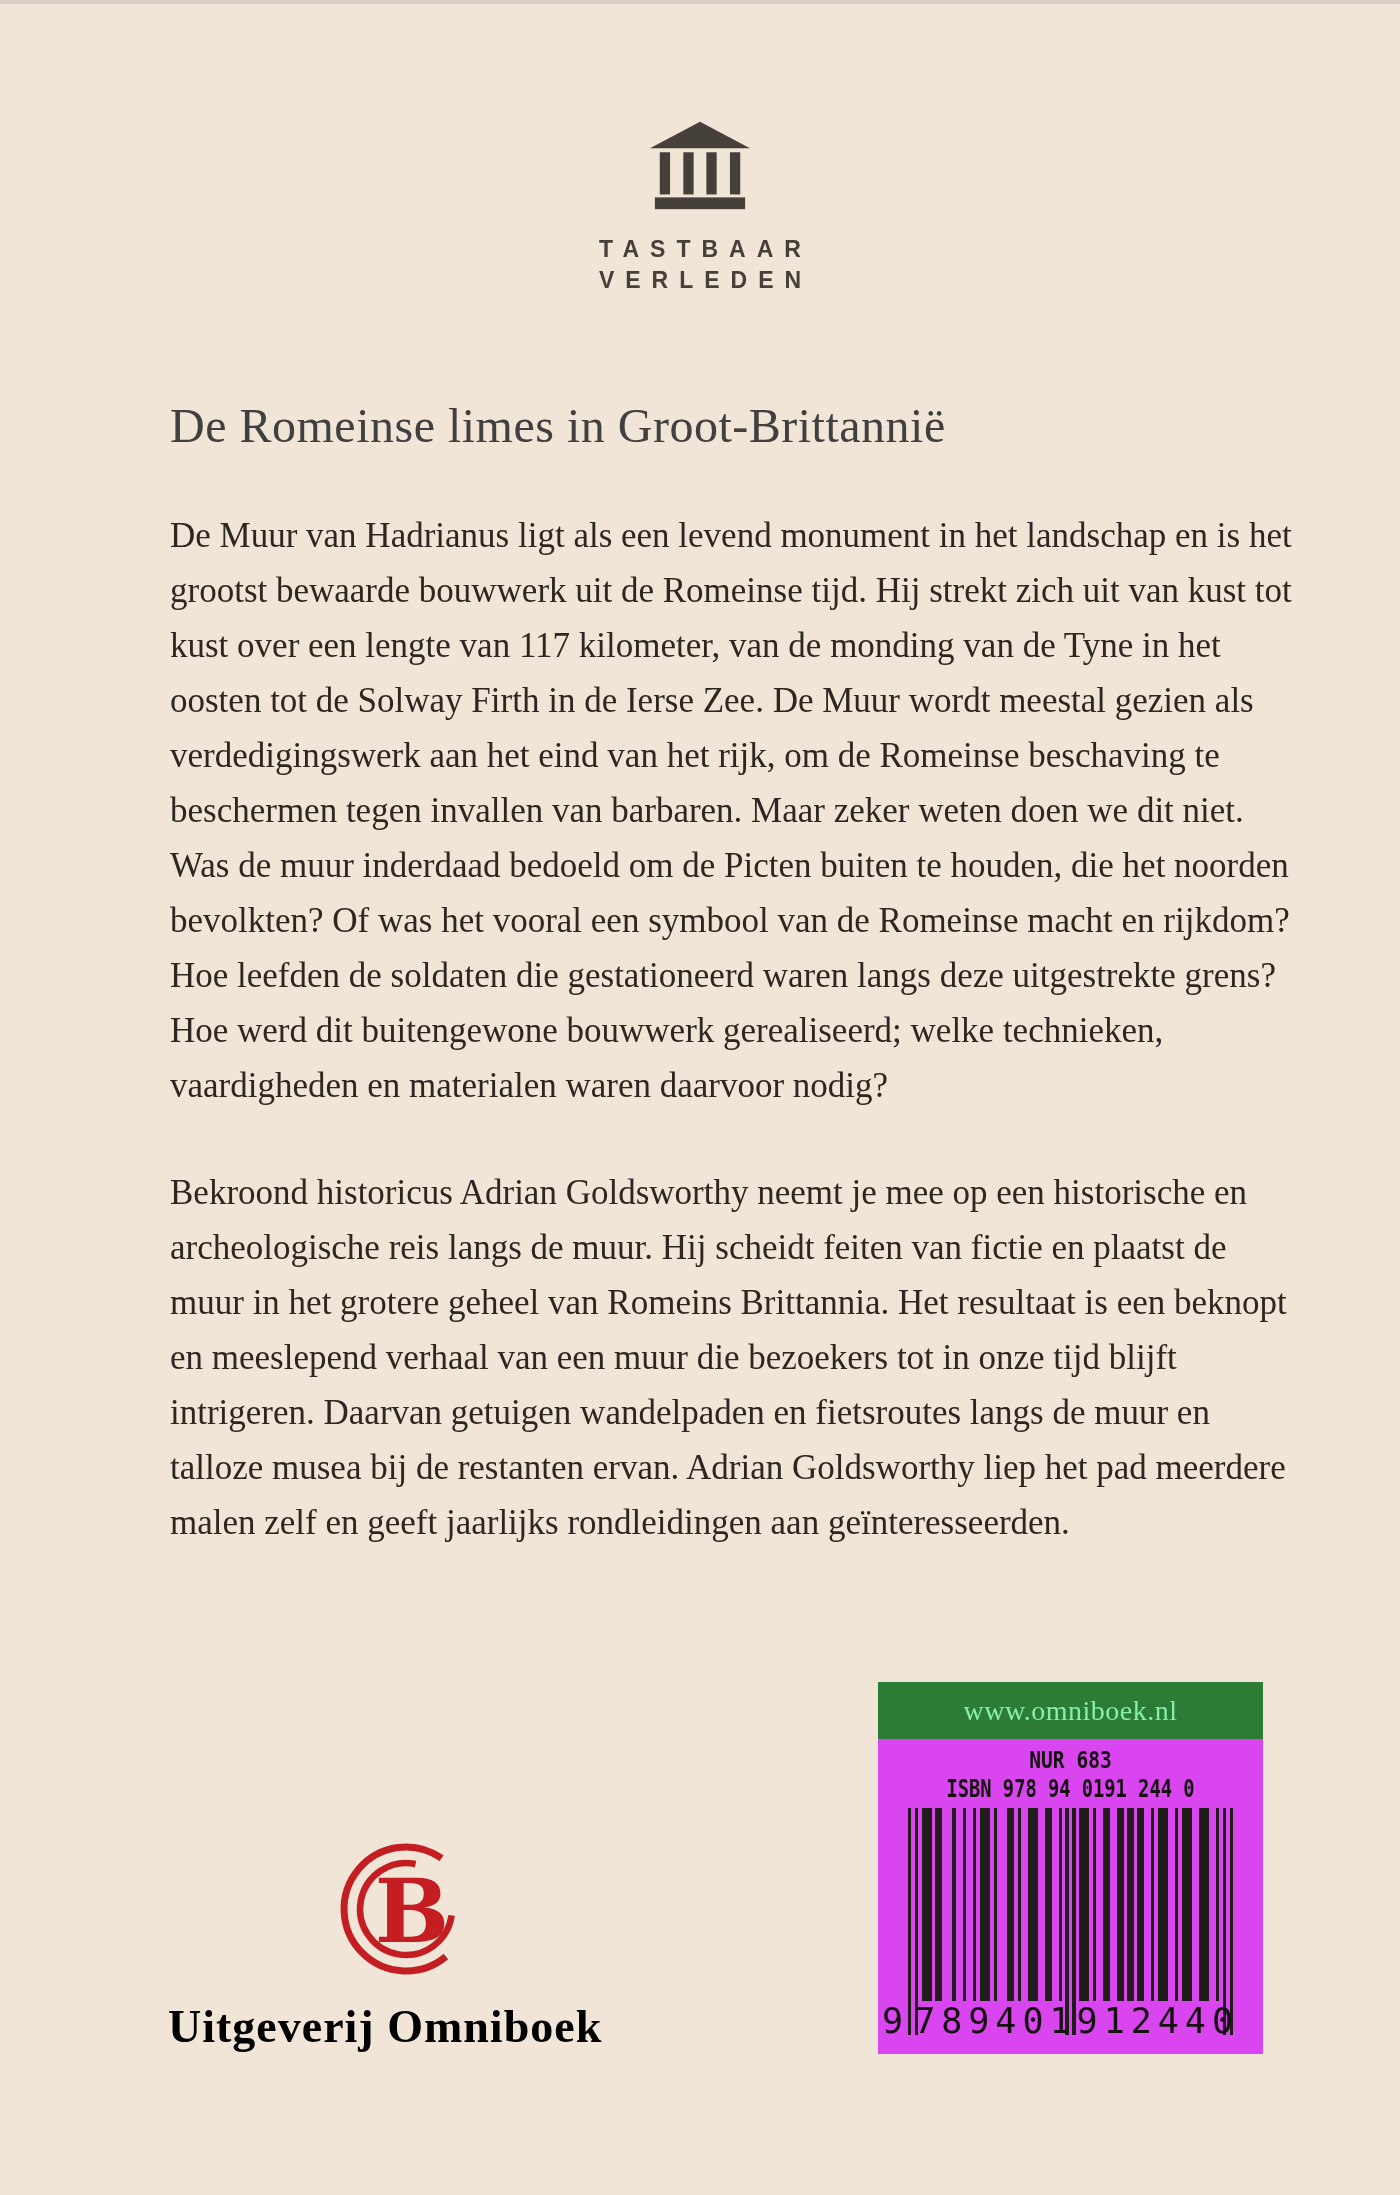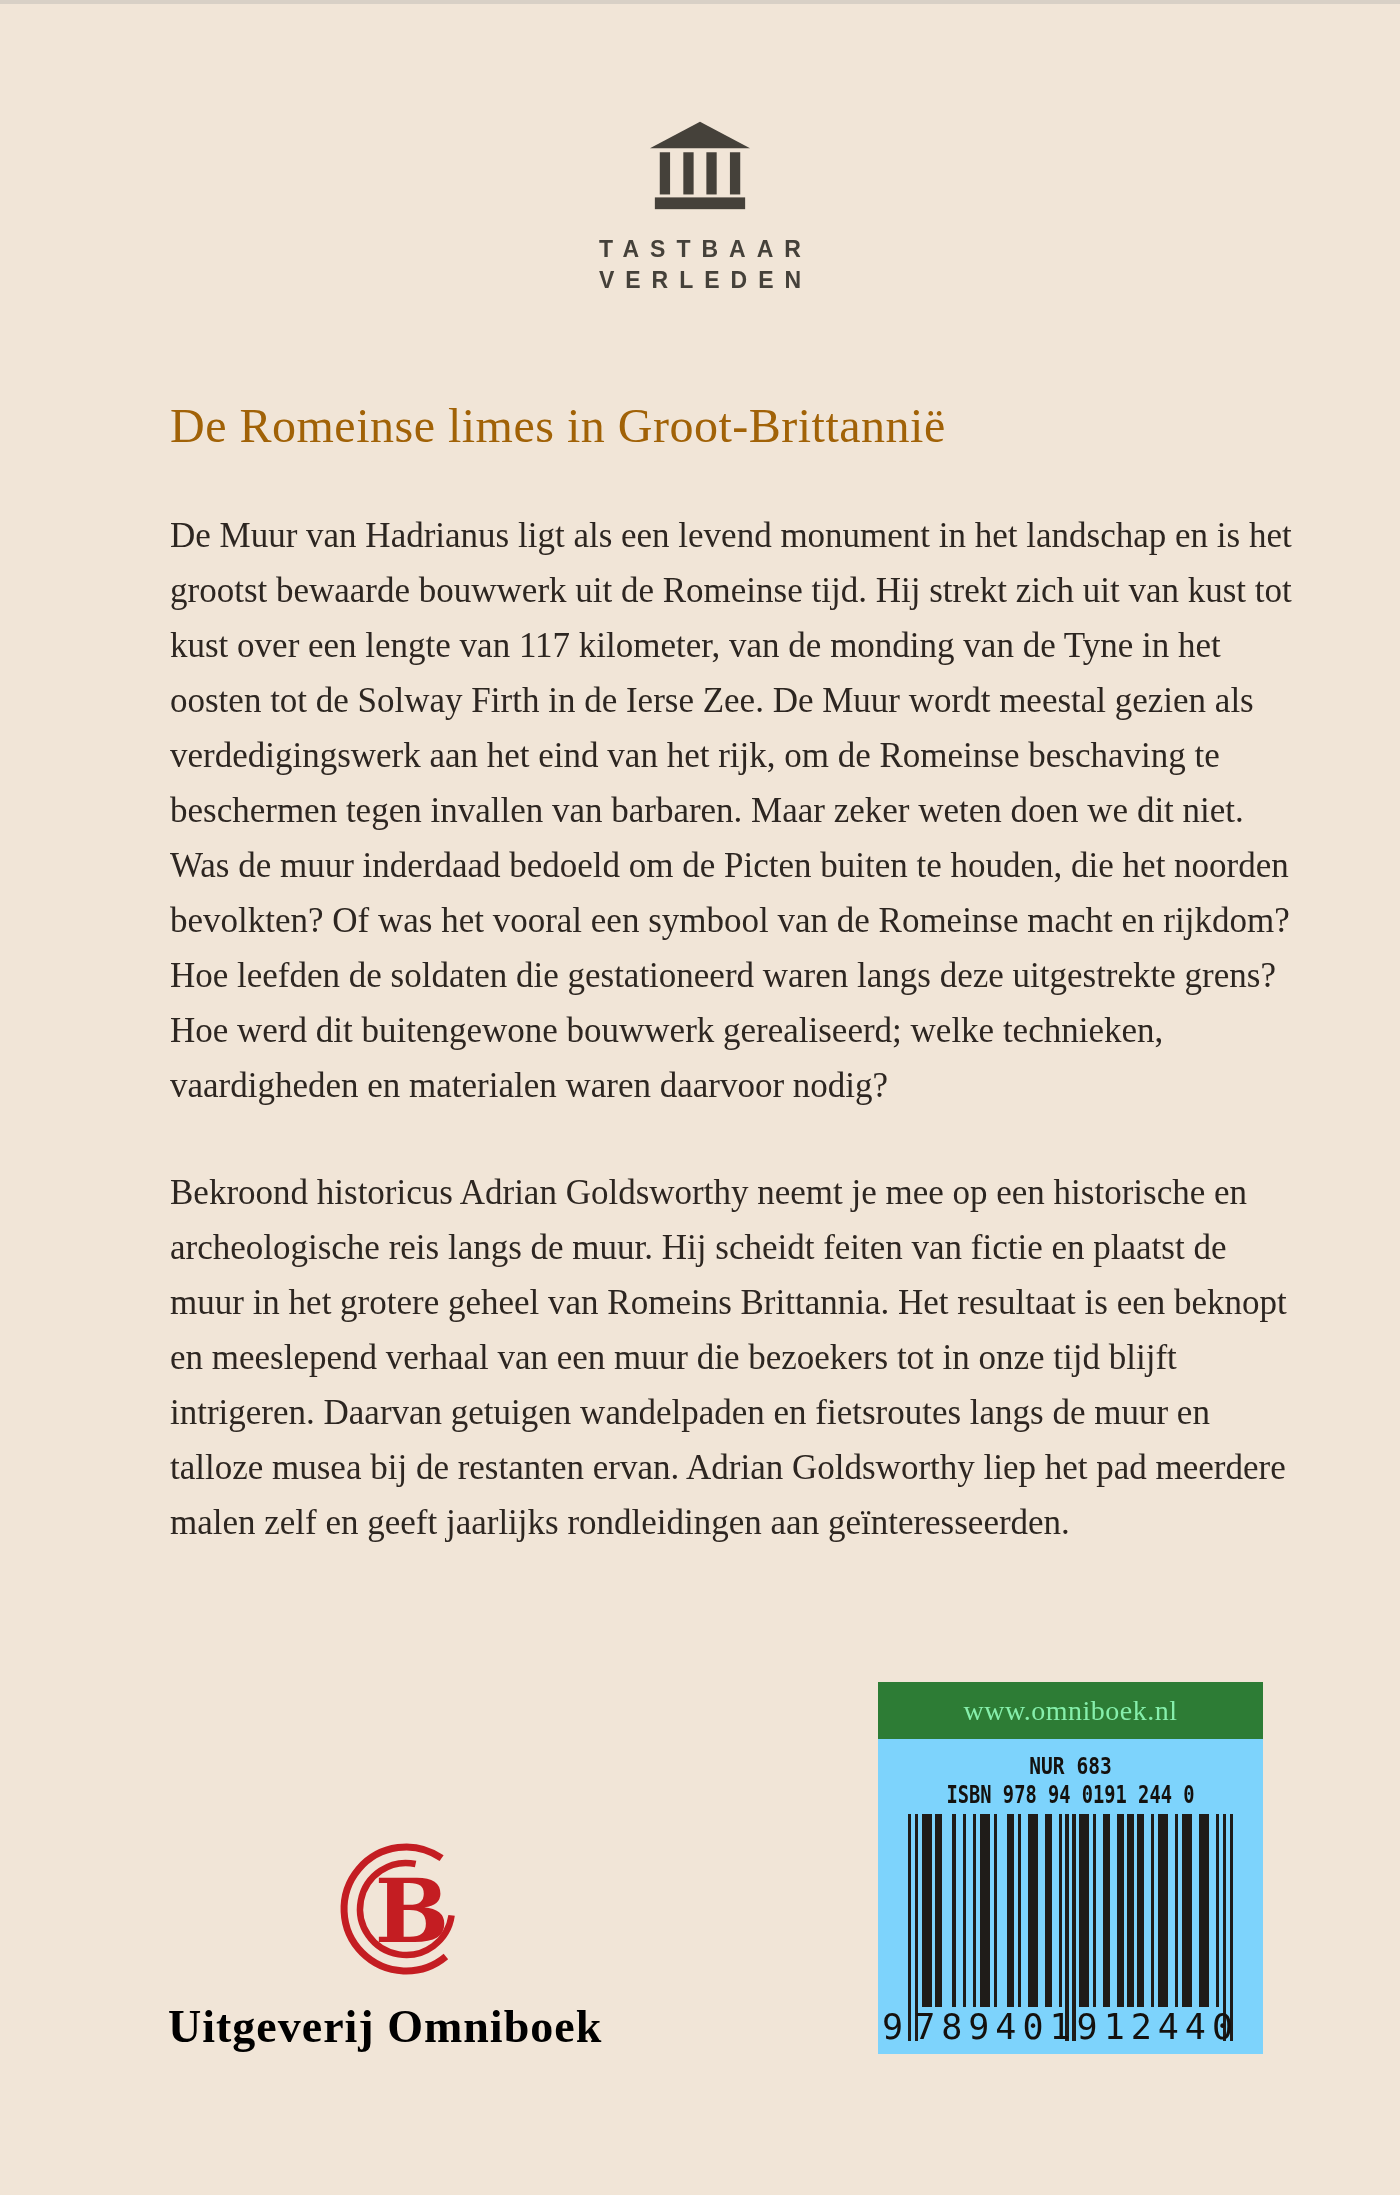--- a/index.html
+++ b/index.html
@@ -8,37 +8,37 @@
     background:#f1e5d7;overflow:hidden;
     font-family:"Liberation Serif",serif;color:#2d2621;
   }
   
   .masthead{position:absolute;top:116px;left:0;right:0;display:flex;flex-direction:column;align-items:center;}
   .temple{width:104px;height:92px;fill:#45413a;}
   .imprint{margin-top:22px;text-align:center;font-family:"Liberation Sans",sans-serif;
     font-weight:bold;font-size:23px;letter-spacing:11px;line-height:31px;color:#45413a;padding-left:11px;}
   
   .title{position:absolute;left:170px;top:392px;margin:0;font-weight:normal;
-    font-size:48px;line-height:60px;color:#a16207;letter-spacing:0.5px;white-space:nowrap;}
+    font-size:48px;line-height:60px;color:#404040;letter-spacing:0.5px;white-space:nowrap;}
   
   .bodytext{position:absolute;left:170px;top:504px;width:1130px;
     font-size:35px;line-height:55px;text-align:left;}
   .bodytext p{margin:0;}
   .bodytext p.spaced{margin-top:52px;}
   
   .pub-logo{position:absolute;left:336px;top:1832px;width:140px;height:146px;}
   .pub-logo svg{width:100%;height:100%;}
   .pub-logo text{font-family:"DejaVu Serif",serif;font-weight:bold;font-size:88px;fill:#c41d22;}
   .pub-name{position:absolute;left:168px;top:1996px;font-size:46px;font-weight:bold;
     color:#000000;letter-spacing:1px;white-space:nowrap;}
   
   .isbn-block{position:absolute;left:878px;top:1678px;width:385px;}
   .site-bar{height:57px;background:#2d7c35;color:#86efac;display:flex;align-items:center;
     justify-content:center;font-size:28px;letter-spacing:0.5px;}
-  .white-box{background:#7dd3fc;height:315px;box-sizing:border-box;padding-top:13px;position:relative;}
+  .white-box{background:#d946ef;height:315px;box-sizing:border-box;padding-top:7px;position:relative;}
   .nur,.isbn{text-align:center;font-family:"DejaVu Sans Mono",monospace;font-weight:bold;color:#14110e;}
   .nur{font-size:23px;line-height:28px;transform:scaleX(0.85);}
   .isbn{font-size:24px;line-height:30px;transform:scaleX(0.78);}
   .barcode{position:relative;height:227px;margin:4px 30px 0;}
   .bars{display:flex;align-items:flex-start;height:227px;}
   .module{flex:1;height:193px;}
   .module.bar{background:#1f1c19;}
   .module.tall{height:227px;}
   .barcode-num{position:absolute;left:-26px;right:-6px;bottom:-6px;display:flex;
     font-family:"DejaVu Sans Mono",monospace;font-size:35px;color:#14110e;}

